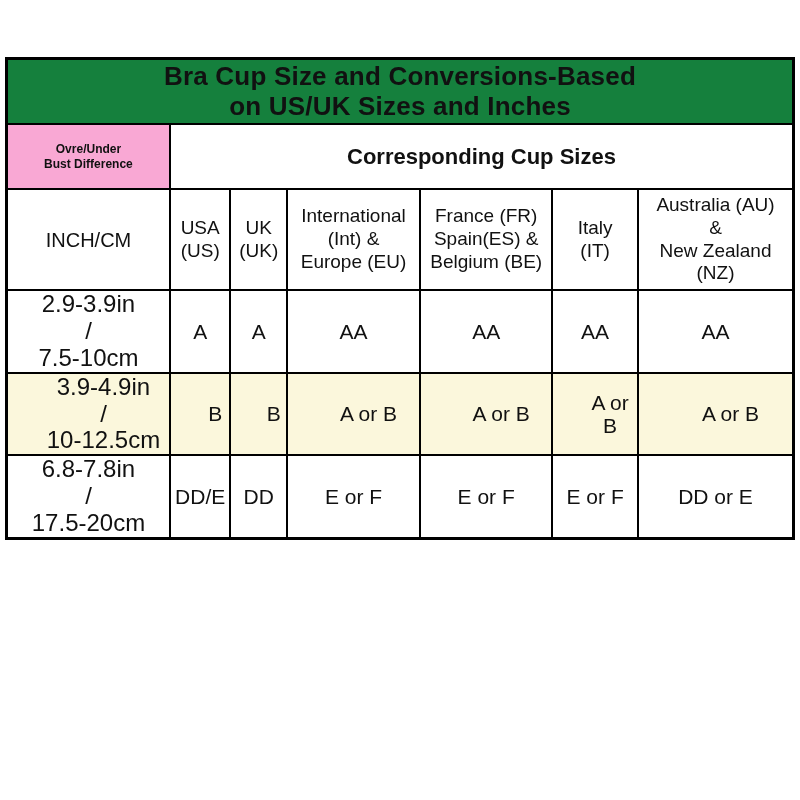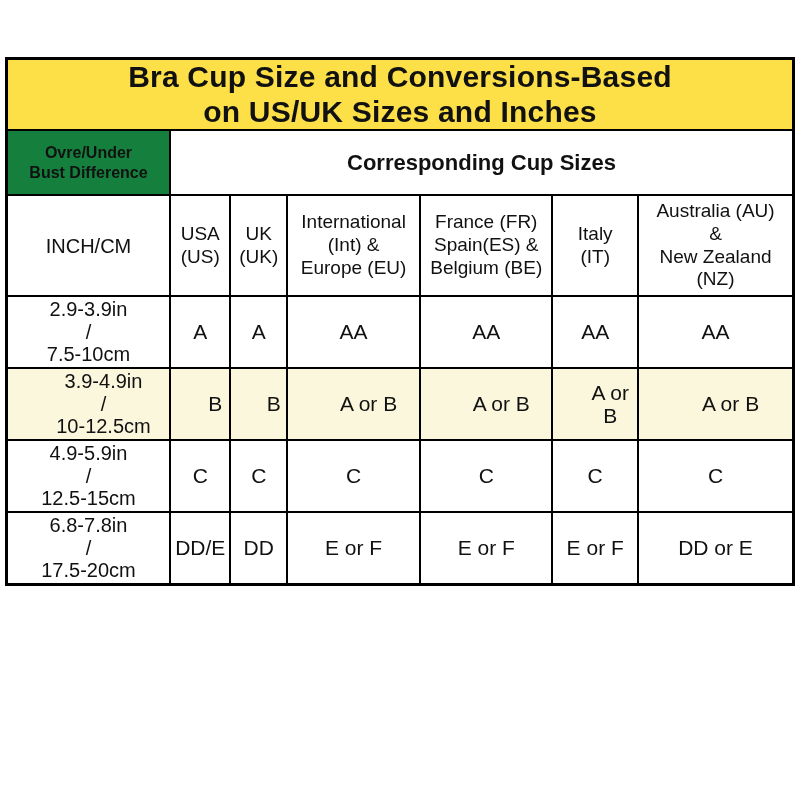--- a/index.html
+++ b/index.html
@@ -29,31 +29,31 @@
     border: 2px solid #000000;
     text-align: center;
     vertical-align: middle;
     padding: 0 2px;
     overflow: hidden;
   }
   .pre { white-space: pre-line; }
 
   td.title-cell {
     height: 63px;
-    background: #fde047;
+    background: #15803d;
     font-weight: bold;
-    font-size: 30px;
+    font-size: 26px;
     line-height: 1.15;
     letter-spacing: 0.2px;
   }
   td.bust-cell {
     height: 63px;
-    background: #15803d;
+    background: #f9a8d4;
     font-weight: bold;
-    font-size: 16px;
+    font-size: 12px;
     line-height: 1.25;
     margin-top: 12px;
   }
   td.corr-cell {
     background: #ffffff;
     font-weight: bold;
     font-size: 22px;
     border-radius: 20px;
   }
   tr.colhead-row td {
@@ -65,21 +65,21 @@
   tr.colhead-row td.inchcm {
     font-size: 20px;
   }
   tr.data-row td {
     height: 70px;
     background: #ffffff;
     font-size: 21px;
     line-height: 1.1;
   }
   tr.data-row td.range-cell {
-    font-size: 20px;
+    font-size: 24px;
     line-height: 1.12;
   }
   tr.data-row.alt td {
     background: #FBF7DC;
     padding-left: 32px;
   }
 </style>
 </head>
 <body>
 
@@ -144,31 +144,20 @@
 /
 10-12.5cm</td>
       <td class="pre">B</td>
       <td class="pre">B</td>
       <td class="pre">A or B</td>
       <td class="pre">A or B</td>
       <td class="pre">A or B</td>
       <td class="pre">A or B</td>
     </tr>
 
-    <tr class="data-row">
-      <td class="range-cell pre">4.9-5.9in
-/
-12.5-15cm</td>
-      <td class="pre">C</td>
-      <td class="pre">C</td>
-      <td class="pre">C</td>
-      <td class="pre">C</td>
-      <td class="pre">C</td>
-      <td class="pre">C</td>
-    </tr>
 
 
     <tr class="data-row">
       <td class="range-cell pre">6.8-7.8in
 /
 17.5-20cm</td>
       <td class="pre">DD/E</td>
       <td class="pre">DD</td>
       <td class="pre">E or F</td>
       <td class="pre">E or F</td>

